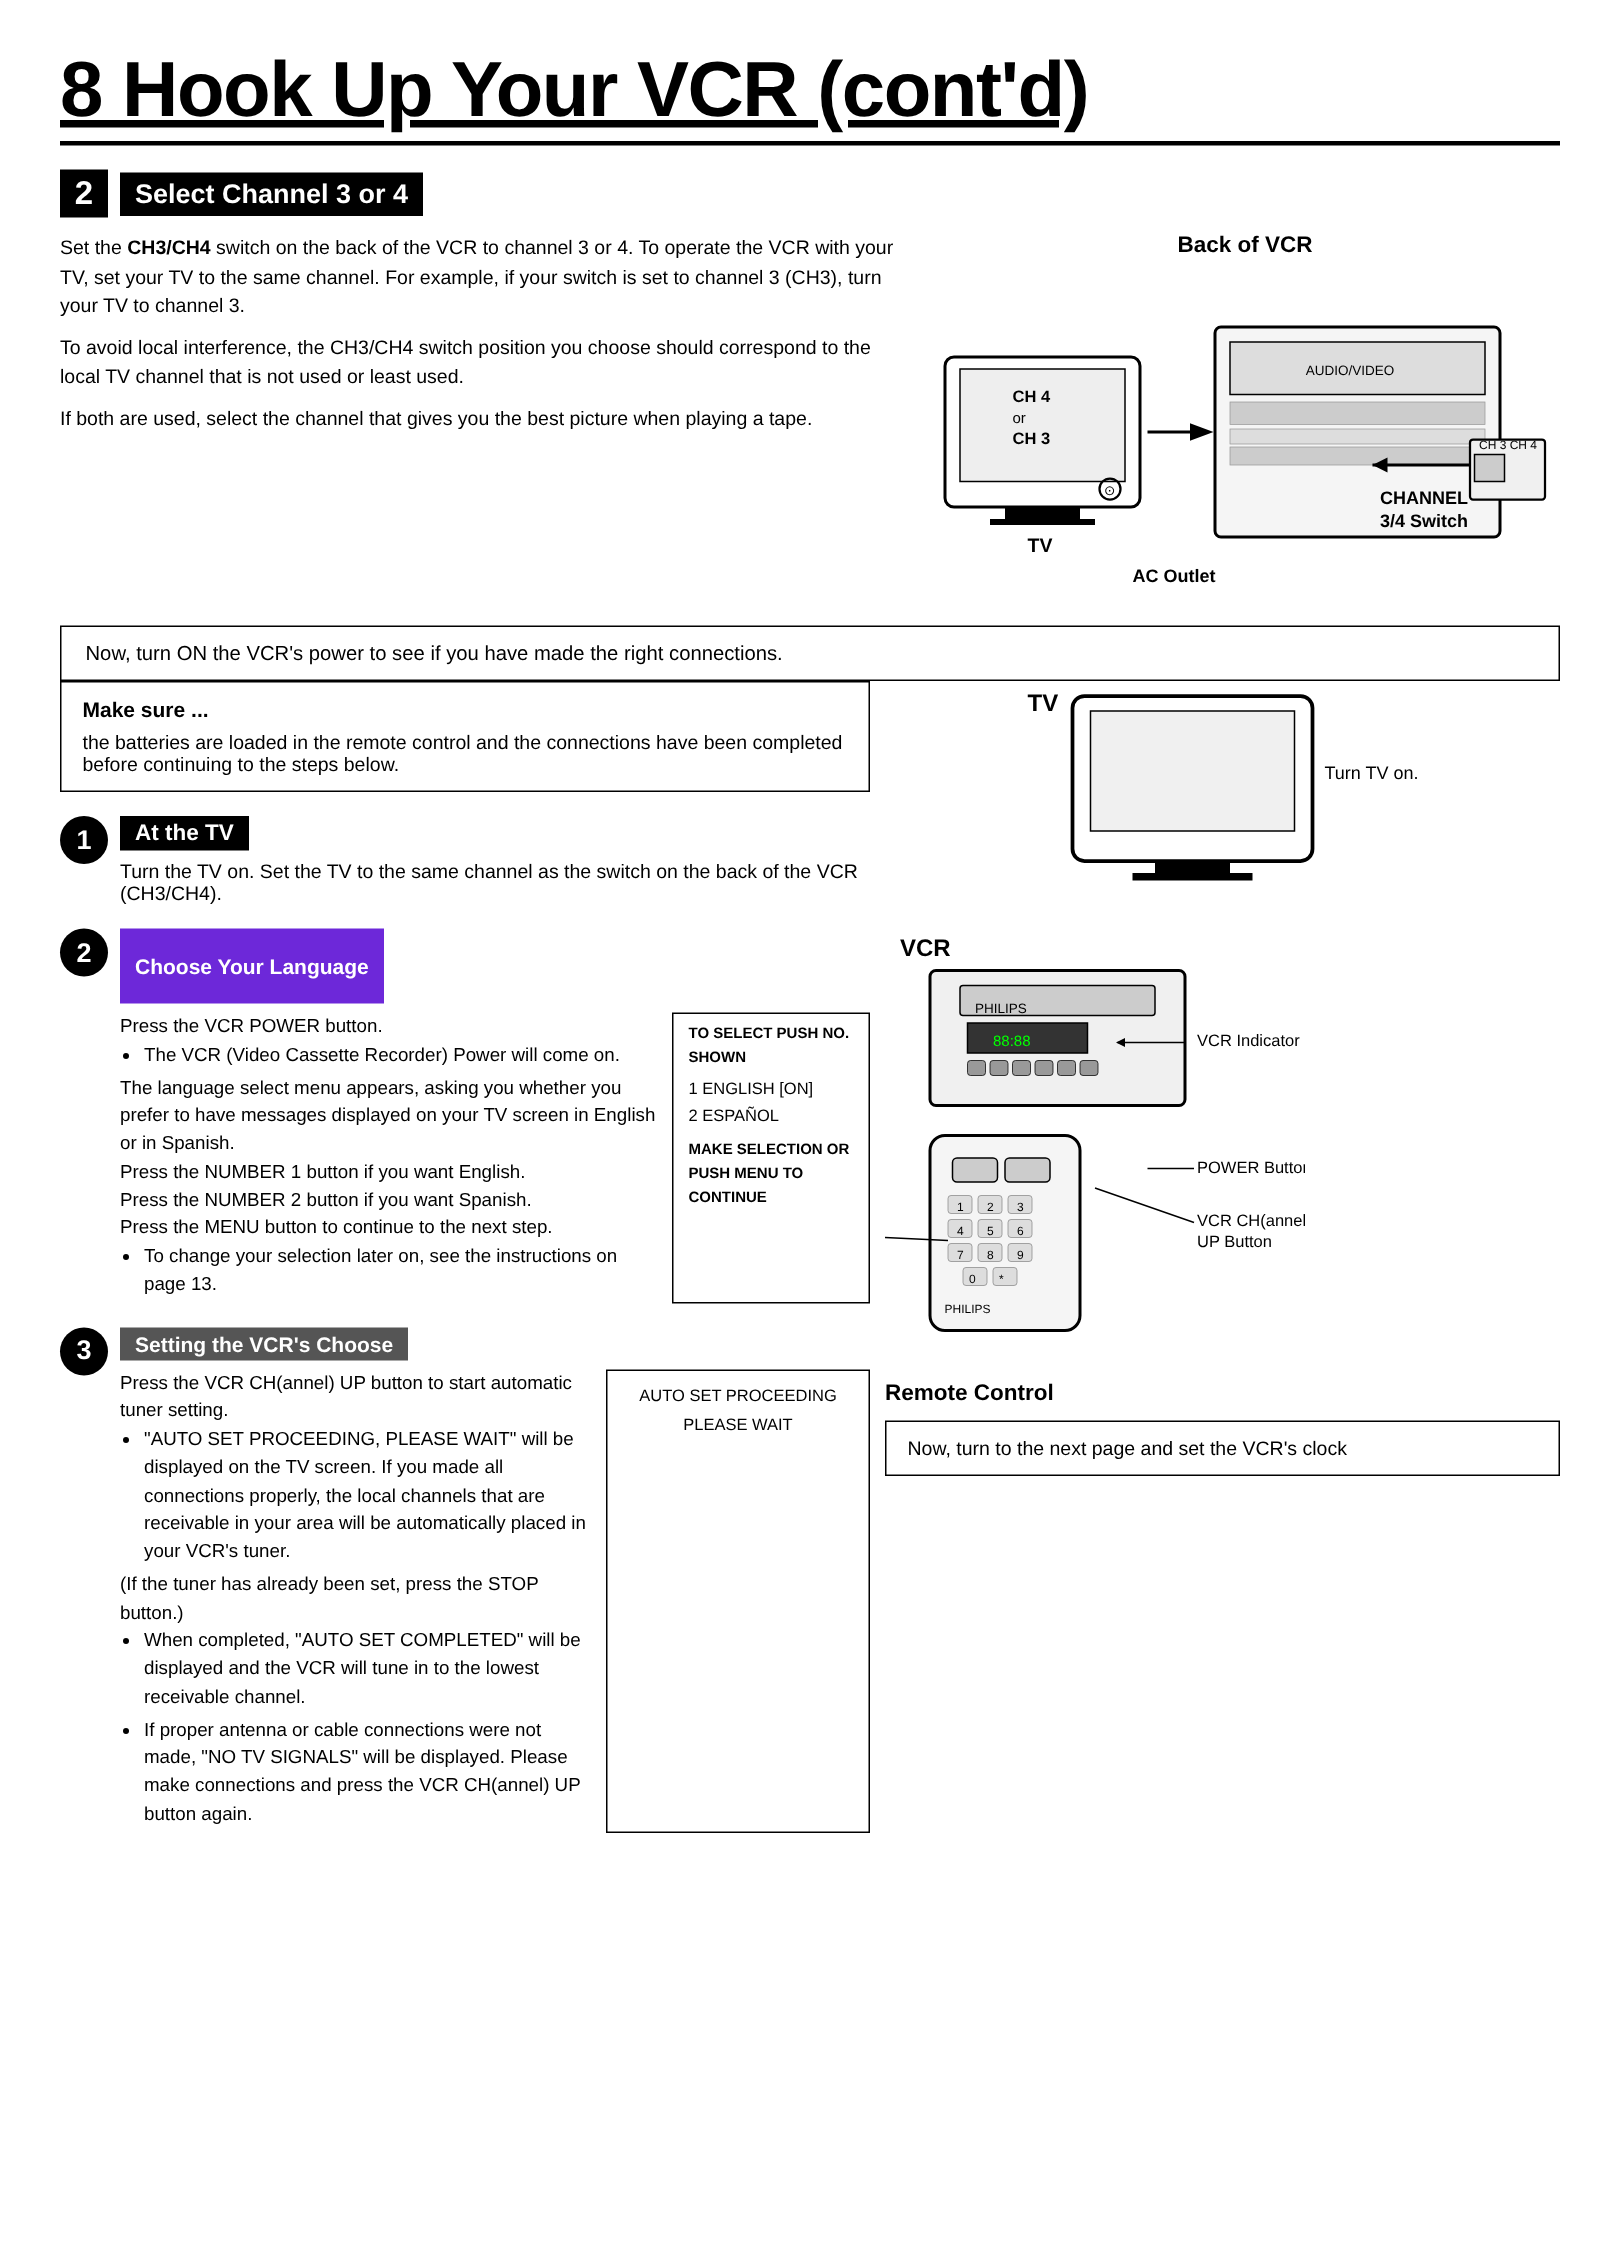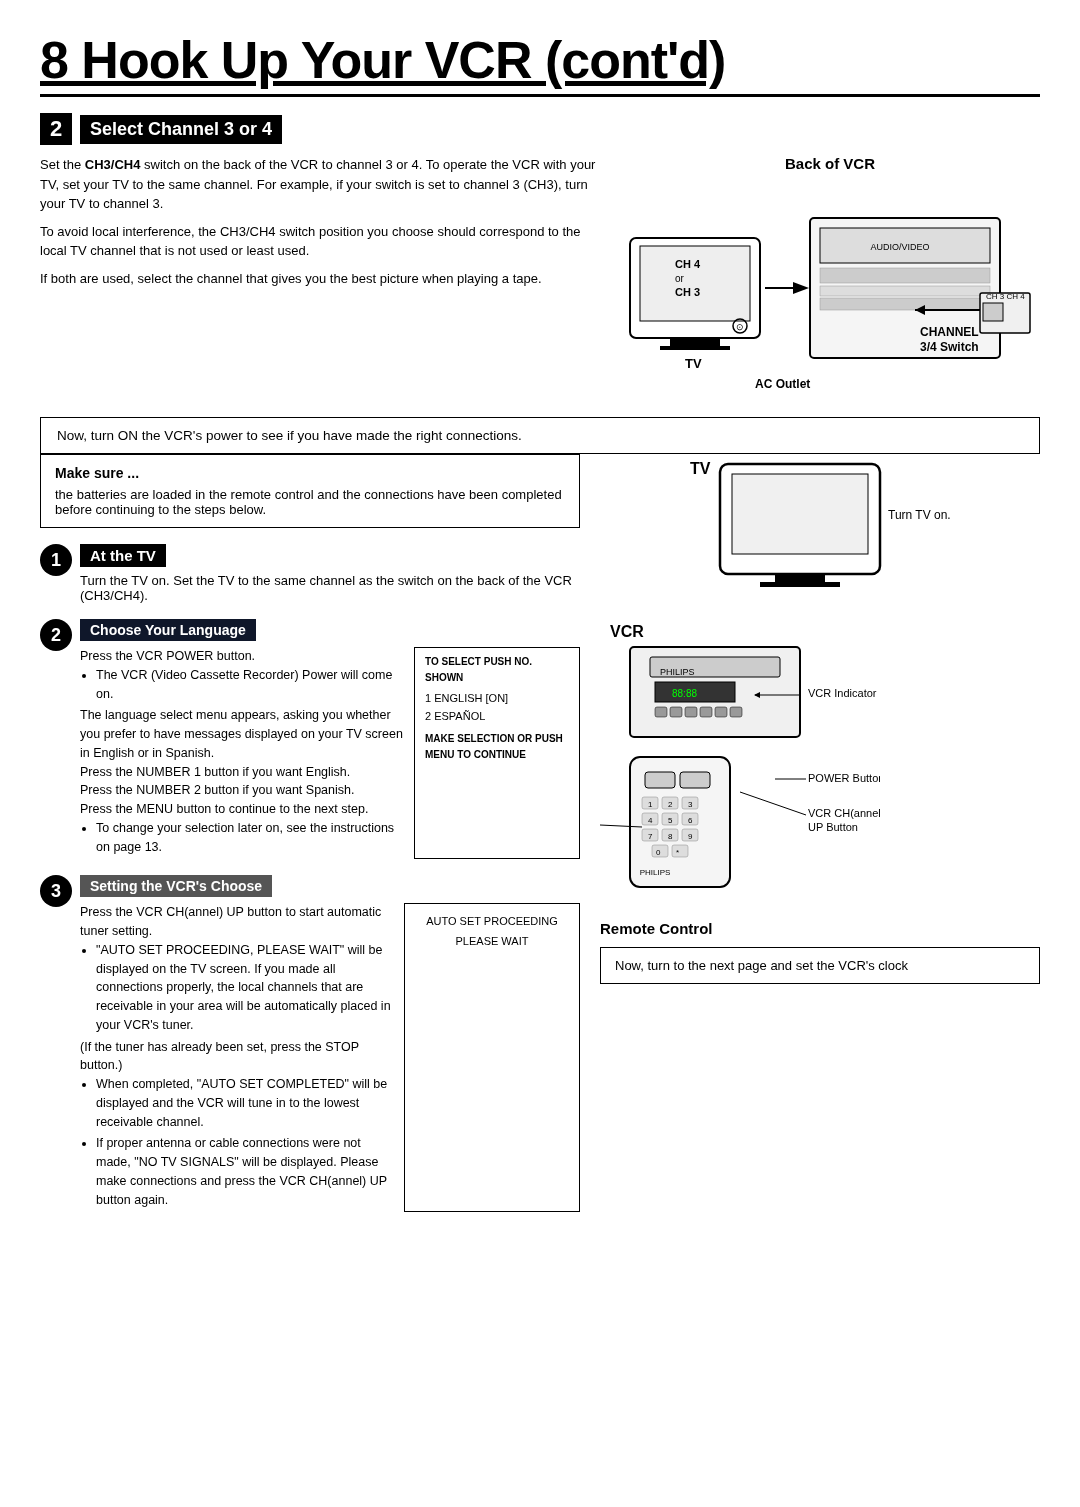--- a/index.html
+++ b/index.html
@@ -88,21 +88,21 @@
       font-style: italic;
       border-bottom: 3px solid #000;
       margin-top: 30px;
       margin-bottom: 20px;
       padding-bottom: 4px;
     }
 
     
     .main-content {
       display: flex;
-      gap: 20px;
+      gap: 10px;
     }
     .left-column {
       flex: 0 0 540px;
     }
     .right-column {
       flex: 1;
     }
 
     
     .make-sure-box {
@@ -153,38 +153,38 @@
     .choose-language-section {
       display: flex;
       gap: 8px;
       margin-bottom: 16px;
       align-items: flex-start;
     }
     .choose-language-content {
       flex: 1;
     }
     .choose-language-label {
-      background: #0f172a;
+      background: #6d28d9;
       color: #fff;
       font-size: 14px;
       font-weight: bold;
-      padding: 3px 10px;
+      padding: 17px 10px;
       display: inline-block;
       margin-bottom: 6px;
     }
     .language-body {
       display: flex;
       gap: 10px;
     }
     .language-text { flex: 1; font-size: 12.5px; line-height: 1.5; }
     .language-box {
       border: 1px solid #000;
       padding: 6px 10px;
       font-size: 11px;
-      width: 166px;
+      width: 132px;
       flex-shrink: 0;
       line-height: 1.6;
     }
     .language-box .box-title { font-size: 10px; font-weight: bold; margin-bottom: 4px; }
     .language-box .box-footer { font-size: 10px; margin-top: 6px; font-weight: bold; }
 
     
     .setting-vcr-section {
       display: flex;
       gap: 8px;

